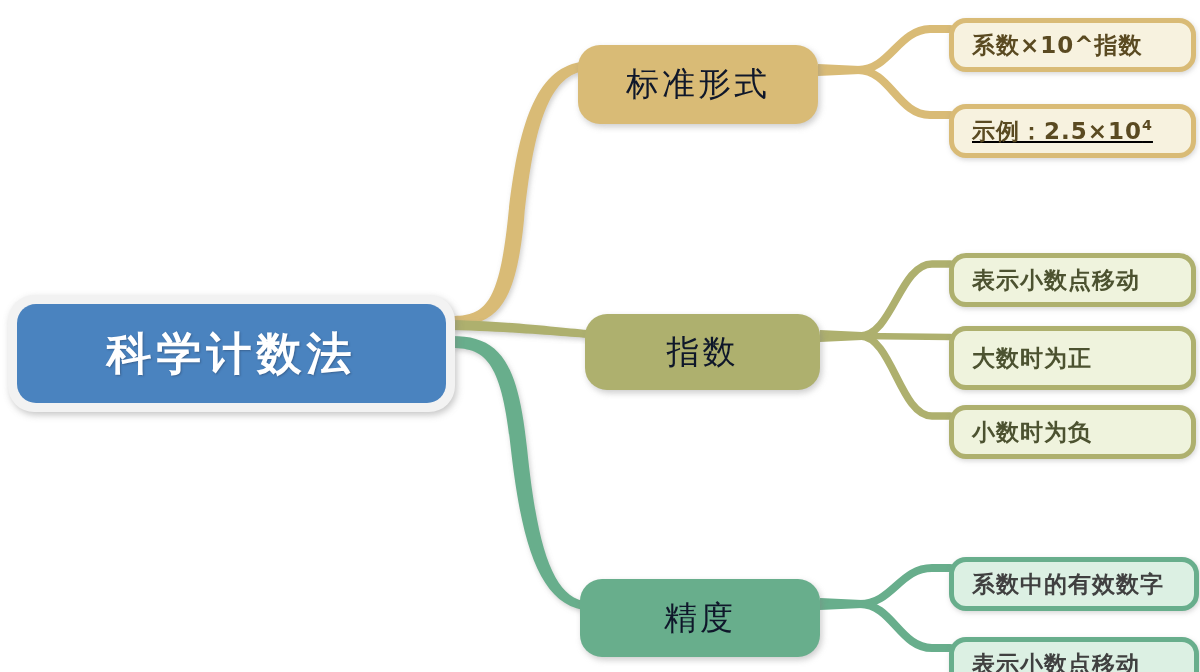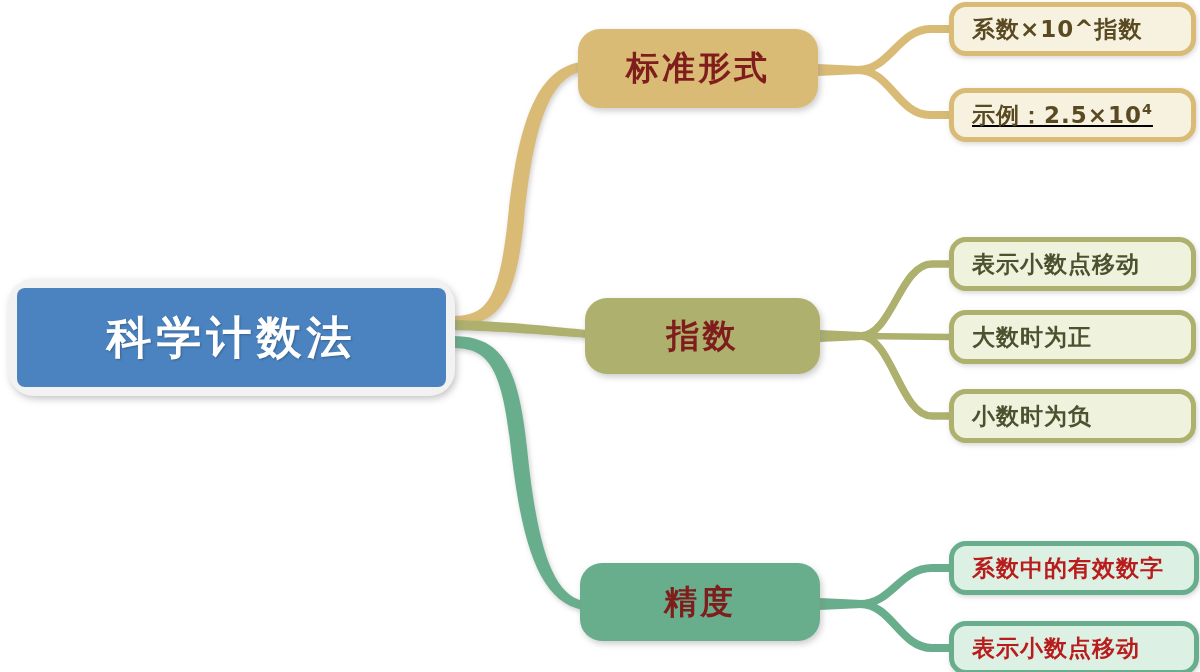--- a/index.html
+++ b/index.html
@@ -34,60 +34,61 @@
     z-index: 1;
   }
 
   .node {
     position: absolute;
     z-index: 2;
     box-sizing: border-box;
     display: flex;
     align-items: center;
     white-space: nowrap;
+    margin-top: 16px;
   }
 
   
   .root {
     left: 8px;
     top: 279px;
     width: 447px;
     height: 117px;
     border-radius: 26px;
     background: #f2f2f2;
     padding: 9px;
     box-shadow: 2px 3px 7px rgba(120,120,120,0.42);
   }
   .root-inner {
     width: 100%;
     height: 100%;
-    border-radius: 8px;
+    border-radius: 19px;
     background: #4a83bf;
     display: flex;
     align-items: center;
     justify-content: center;
   }
   .root-label {
     color: #ffffff;
     font-size: 45px;
     font-weight: 700;
     letter-spacing: 5px;
     text-shadow: 1px 1px 2px rgba(40,60,90,0.45);
   }
 
   
   .branch {
     border-radius: 22px;
     justify-content: center;
     box-shadow: 2px 3px 6px rgba(130,130,130,0.40);
   }
   .branch-label {
-    color: #7f1d1d;
+    color: #0f172a;
     font-size: 33px;
-    font-weight: 700;
+    font-weight: 400;
     letter-spacing: 3px;
   }
 
   .branch-standard {
     left: 578px;
     top: 29px;
     width: 240px;
     height: 79px;
     background: #d9bb76;
   }
@@ -134,28 +135,28 @@
   .leaf-olive {
     background: #eff3dd;
     border-color: #aeb06e;
   }
   .leaf-olive .leaf-label { color: #4c5230; }
 
   .leaf-teal {
     background: #dcf0e3;
     border-color: #68ae8c;
   }
-  .leaf-teal .leaf-label { color: #b91c1c; }
+  .leaf-teal .leaf-label { color: #404040; }
 
   
   .leaf-t1 { left: 949px; top: 2px;   width: 247px; height: 54px; }
   .leaf-t2 { left: 949px; top: 88px;  width: 247px; height: 54px; text-decoration: underline; }
   
   .leaf-o1 { left: 949px; top: 237px; width: 247px; height: 54px; }
-  .leaf-o2 { left: 949px; top: 310px; width: 247px; height: 54px; }
+  .leaf-o2 { left: 949px; top: 310px; width: 247px; height: 64px; }
   .leaf-o3 { left: 949px; top: 389px; width: 247px; height: 54px; align-items: center; }
   
   .leaf-p1 { left: 949px; top: 541px; width: 250px; height: 54px; }
   .leaf-p2 { left: 949px; top: 621px; width: 250px; height: 54px; }
 </style>
 </head>
 <body>
 
 <div id="canvas">
 

